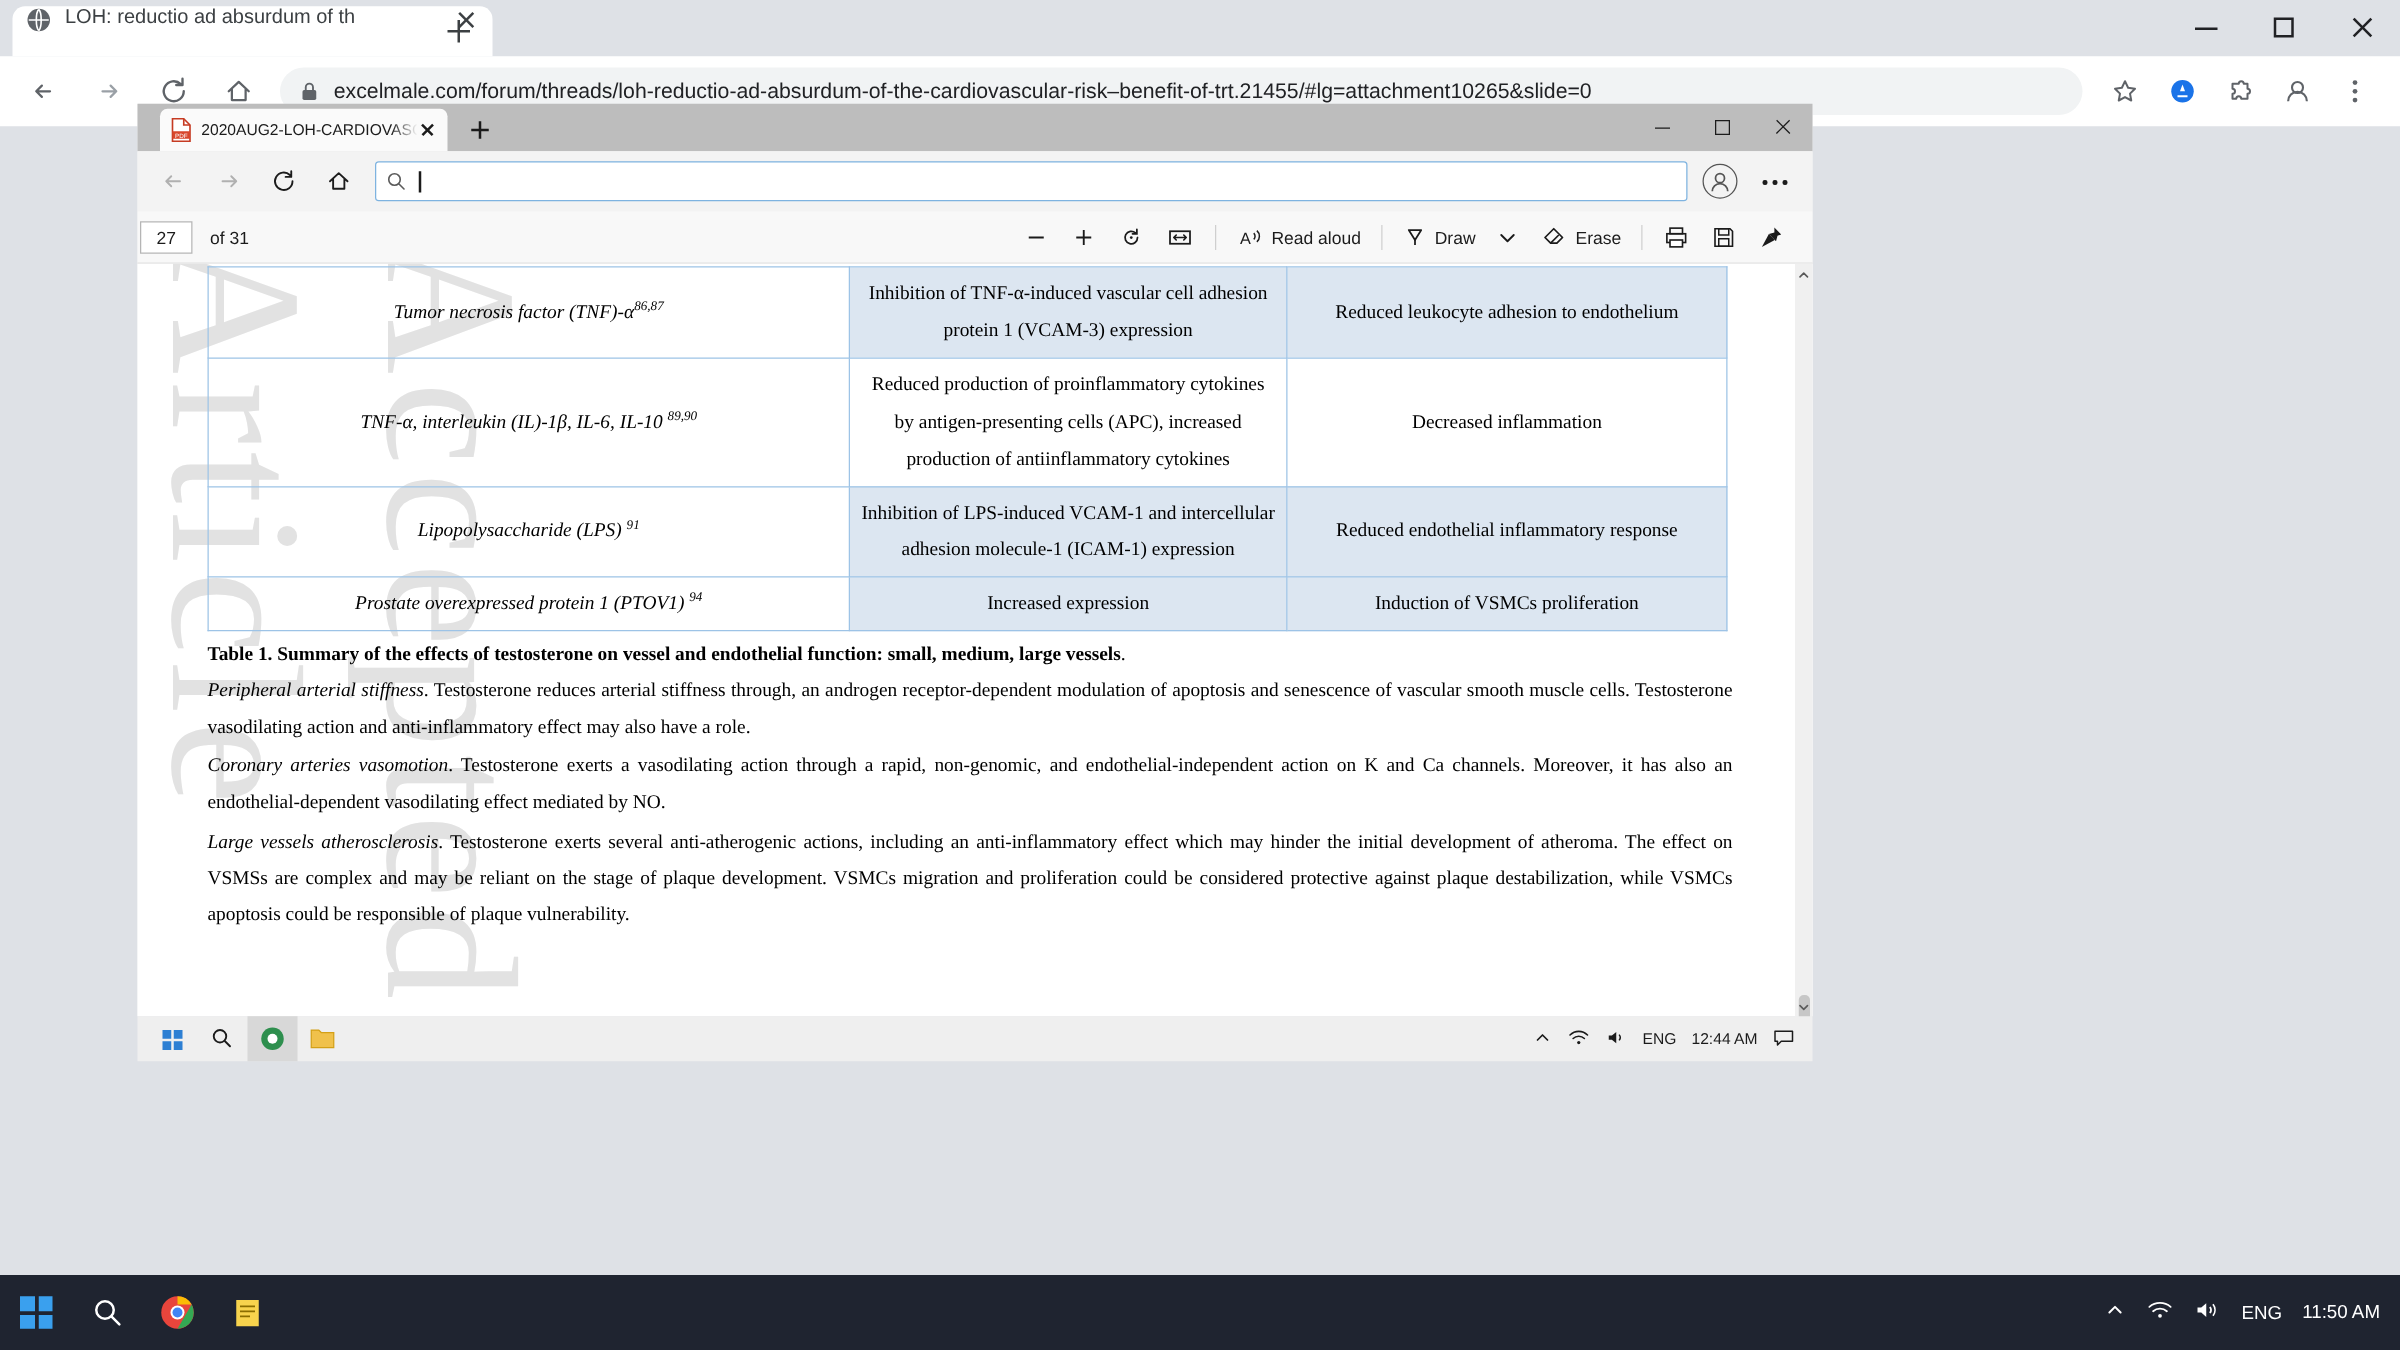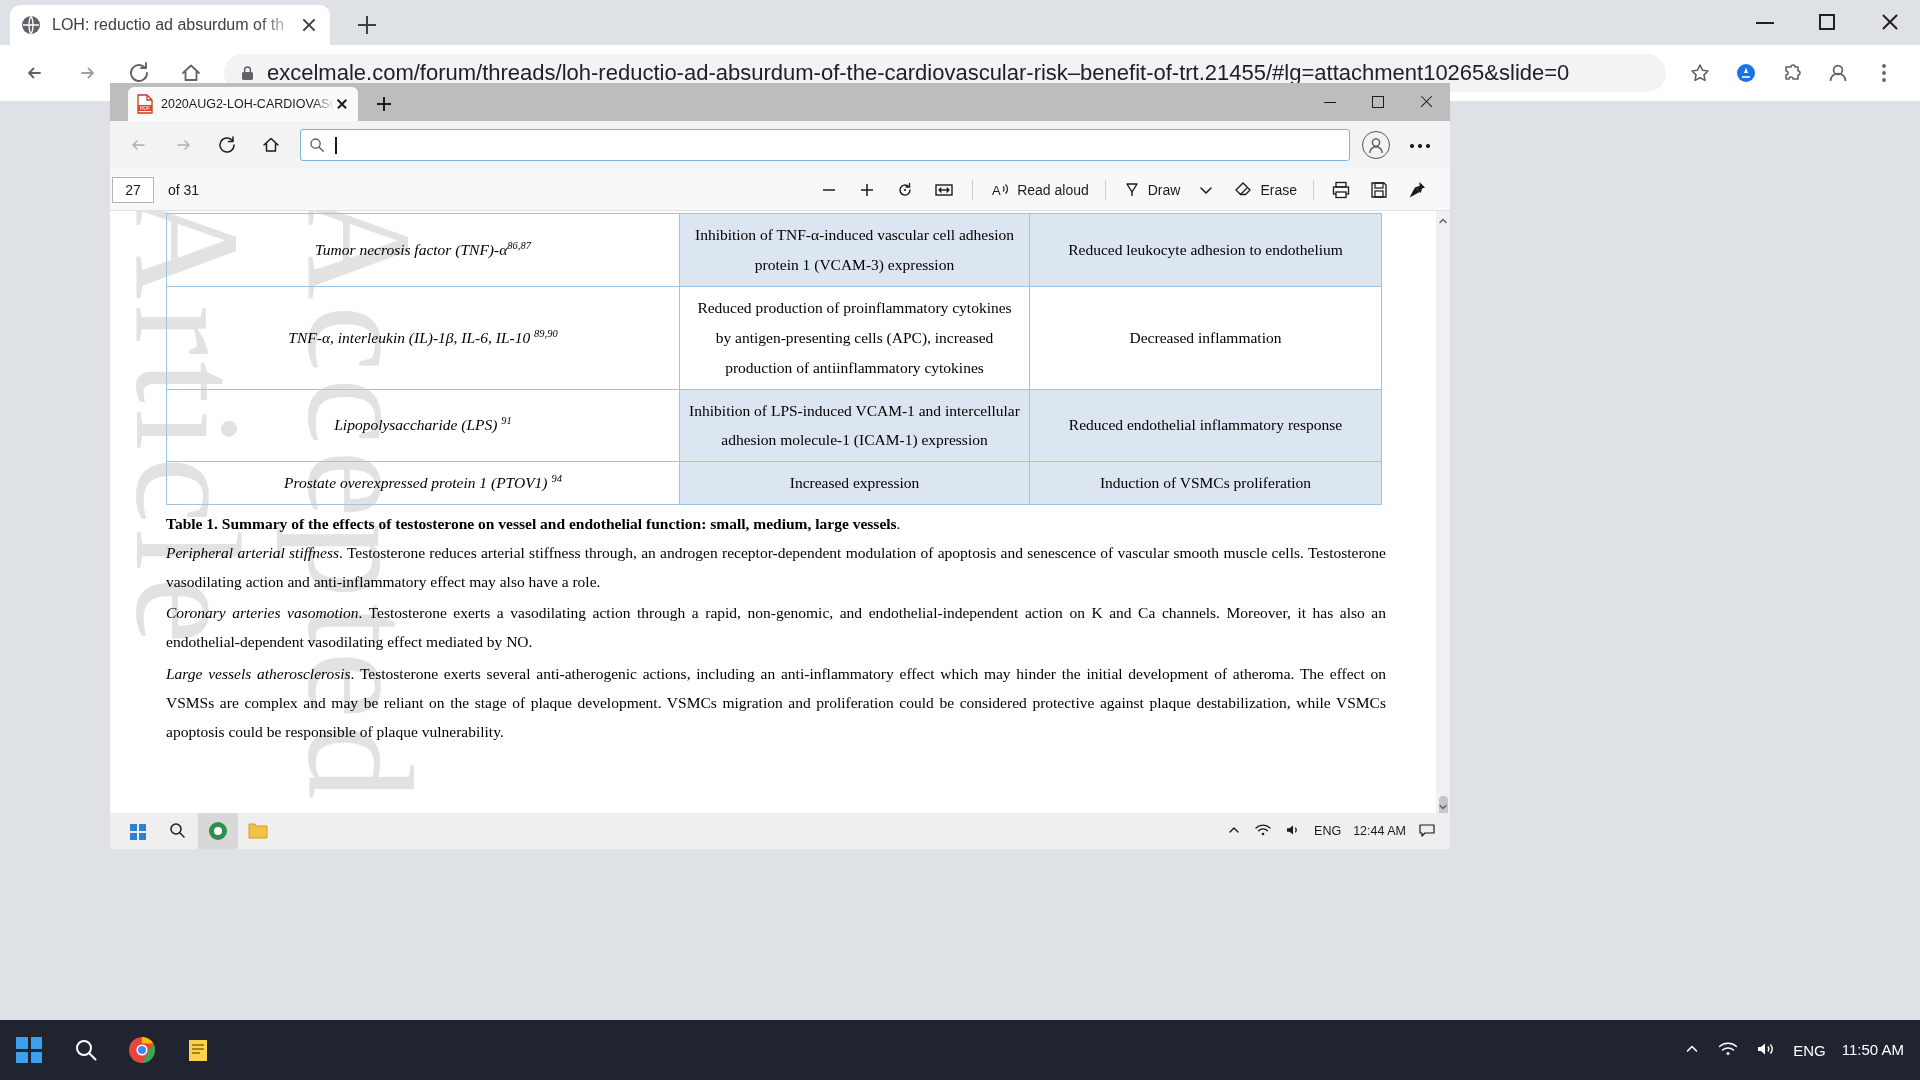--- a/index.html
+++ b/index.html
@@ -6,23 +6,23 @@
   html, body {
     width: 1920px; height: 1080px;
     overflow: hidden;
     font-family: "Liberation Sans", sans-serif;
     background: #000;
   }
   
   .outer-browser { position: absolute; left:0; top:0; width:1920px; height:1020px; background:#dee1e6; }
   .tabstrip { position:absolute; left:0; top:0; width:1920px; height:45px; background:#dee1e6; }
   .tab {
-    position:absolute; left:10px; top:5px; width:320px; height:40px;
+    position:absolute; left:10px; top:5px; width:384px; height:40px;
     background:#fff; border-radius:10px 10px 0 0;
-    display:flex; align-items:center; padding:0 10px;
+    display:flex; align-items:flex-start; padding:0 10px;
   }
   .tab-favicon { width:22px; height:22px; margin-right:10px; flex:0 0 22px; }
   .tab-title {
     font-size:16px; color:#3c4043; white-space:nowrap; overflow:hidden;
     flex:1; -webkit-mask-image:linear-gradient(to right,#000 84%,transparent 100%);
             mask-image:linear-gradient(to right,#000 84%,transparent 100%);
   }
   .tab-close { width:22px; height:22px; flex:0 0 22px; position:relative; }
   .tab-close::before, .tab-close::after {
     content:""; position:absolute; left:3px; top:10px; width:16px; height:2px; background:#3c4043;
@@ -41,21 +41,21 @@
   .winbtn .x1, .winbtn .x2 { position:absolute; left:22px; top:21px; width:20px; height:2px; background:#202124; }
   .winbtn .x1 { transform:rotate(45deg); }
   .winbtn .x2 { transform:rotate(-45deg); }
 
   .omnibar { position:absolute; left:0; top:45px; width:1920px; height:56px; background:#fff; display:flex; align-items:center; }
   .navicon { width:34px; height:34px; margin-left:18px; position:relative; flex:0 0 34px; }
   .urlbox {
     flex:1; height:38px; margin:0 14px 0 16px; background:#f1f3f4; border-radius:19px;
     display:flex; align-items:center; padding:0 16px;
   }
-  .url-text { font-size:22px; color:#202124; white-space:nowrap; overflow:hidden; }
+  .url-text { font-size:17px; color:#202124; white-space:nowrap; overflow:hidden; }
   .omni-right { display:flex; align-items:center; margin-right:10px; }
   .omni-right > div { width:40px; height:40px; margin-right:6px; position:relative; }
 
   
   .pdfwin { position:absolute; left:110px; top:83px; width:1340px; height:730px; background:#f3f3f3; }
   .pdf-tabstrip { position:absolute; left:0; top:0; width:1340px; height:38px; background:#bdbdbd; }
   .pdf-tab {
     position:absolute; left:18px; top:4px; width:230px; height:34px; background:#fafafa;
     border-radius:6px 6px 0 0; display:flex; align-items:center; padding:0 8px;
   }

